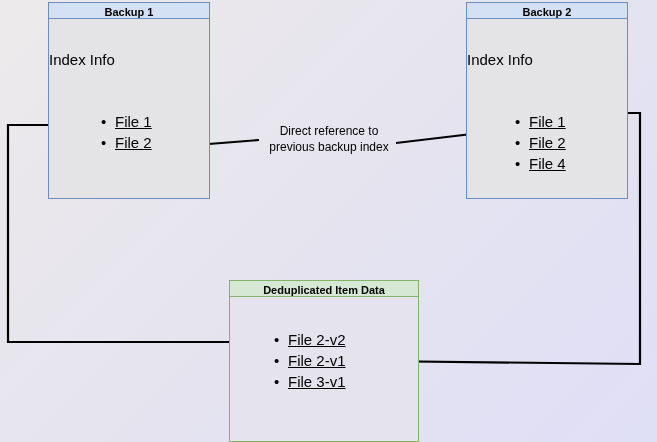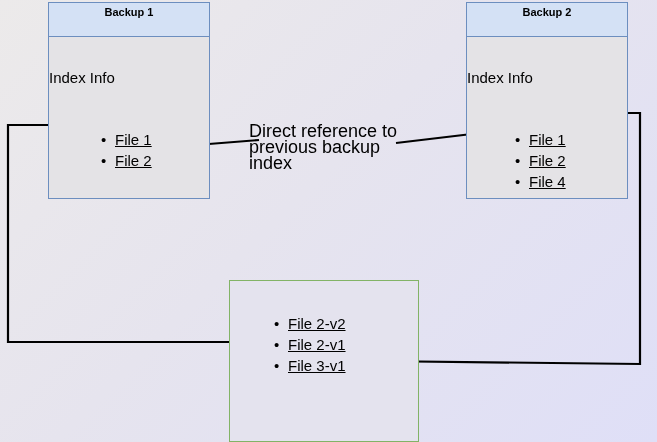--- a/index.html
+++ b/index.html
@@ -30,21 +30,21 @@
 
   
   .box {
     position: absolute;
     box-sizing: border-box;
     border: 1px solid #6c8ebf;
     background: #e4e3e6;
   }
   .box .hdr {
     box-sizing: border-box;
-    height: 34px;
+    height: 16px;
     line-height: 19px;
     text-align: center;
     font-size: 11px;
     font-weight: bold;
     color: #000;
     background: #d4e1f5;
     border-bottom: 1px solid #6c8ebf;
   }
   .box .body {
     position: relative;
@@ -88,22 +88,22 @@
     content: "\2022";
     position: absolute;
     left: 0;
     top: 0;
     font-size: 15px;
     line-height: 21px;
   }
 
   .edge-label {
     position: absolute;
-    text-align: left;
-    font-size: 18px;
+    text-align: center;
+    font-size: 12px;
     line-height: 16px;
     color: #000;
     white-space: pre-line;
   }
 </style>
 </head>
 <body>
 
 <div id="canvas">
 
@@ -145,20 +145,21 @@
       <div class="idx-title">Index Info</div>
       <ul class="items" style="left:48px; top:92px;">
         <li>File 1</li>
         <li>File 2</li>
         <li>File 4</li>
       </ul>
     </div>
   </div>
 
   <div class="box green" style="left:229px; top:280px; width:190px; height:162px;">
+    <div class="hdr">Deduplicated Item Data</div>
     <div class="body">
       <ul class="items" style="left:44px; top:32px;">
         <li>File 2-v2</li>
         <li>File 2-v1</li>
         <li>File 3-v1</li>
       </ul>
     </div>
   </div>
 
   <div class="edge-label" style="left:249px; top:123px; width:160px;">Direct reference to

